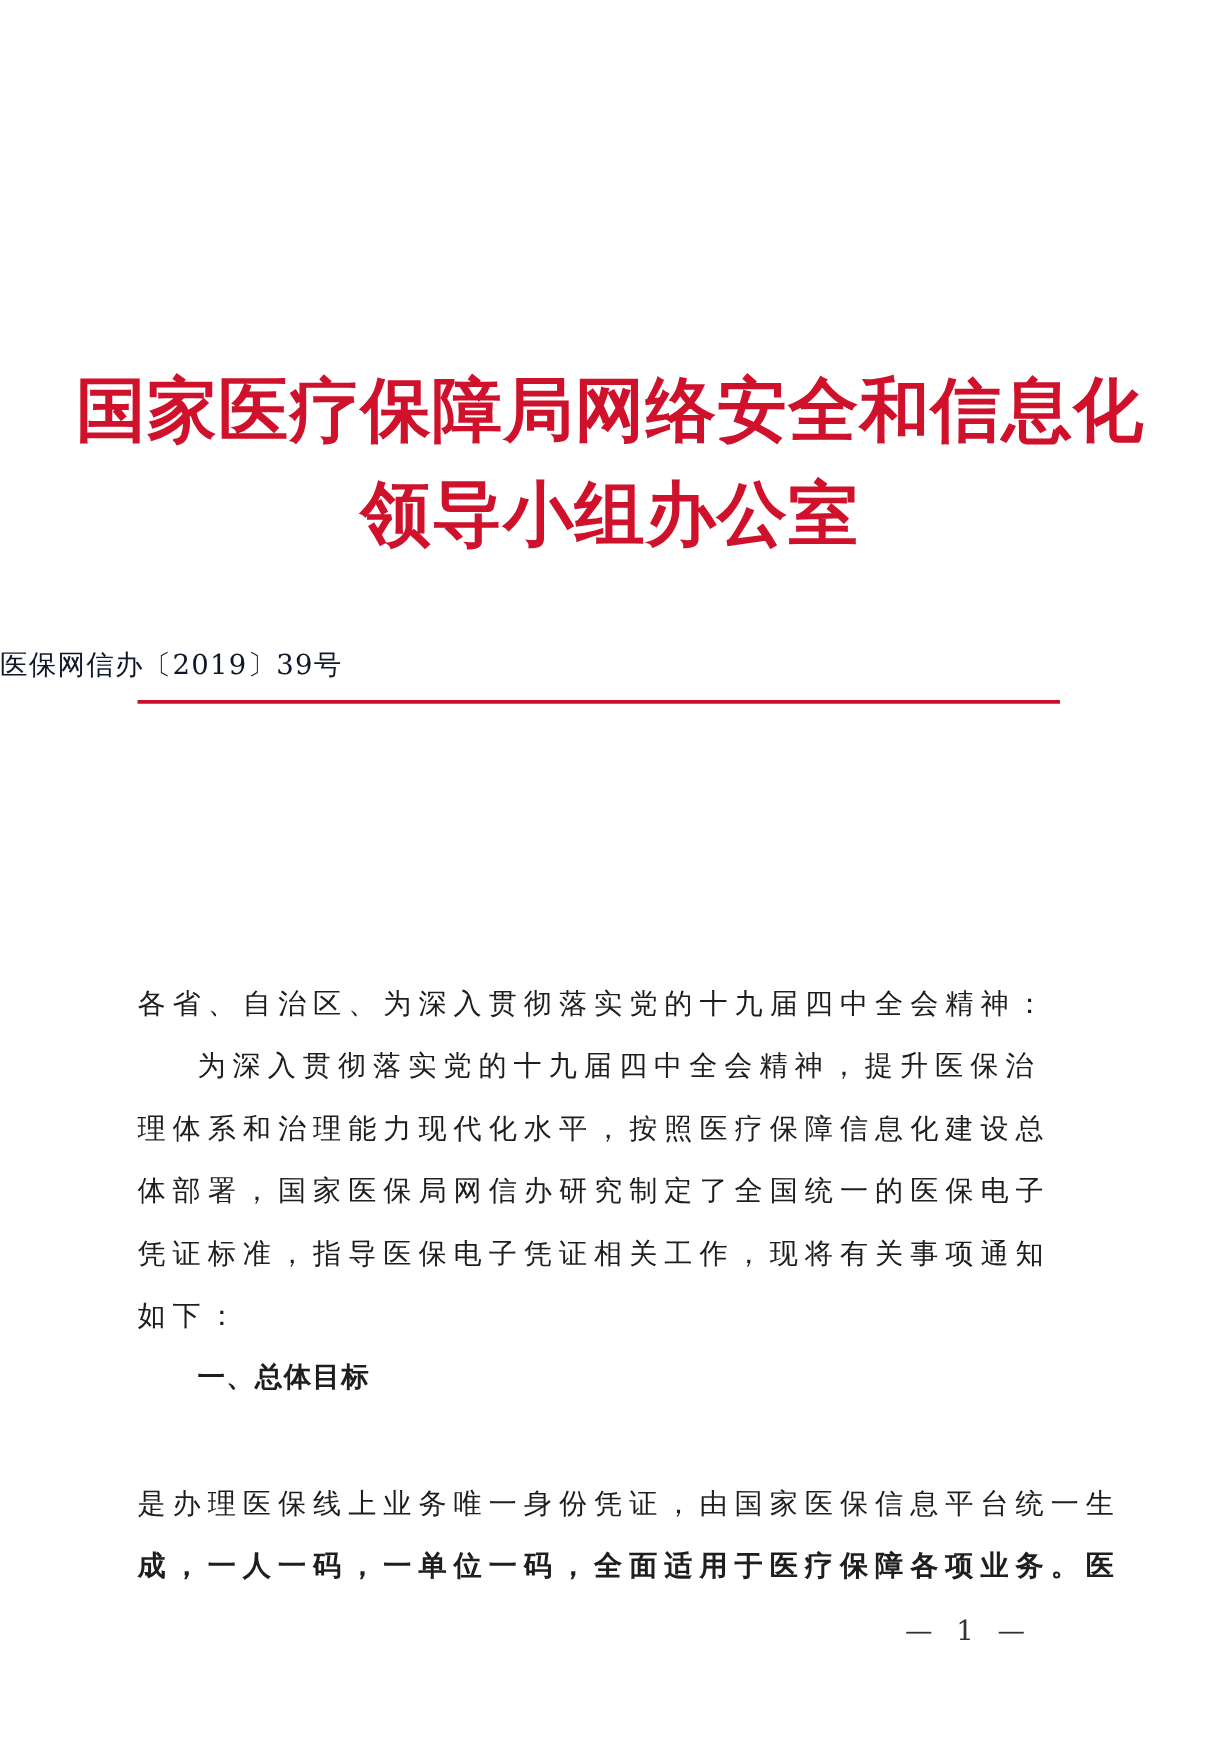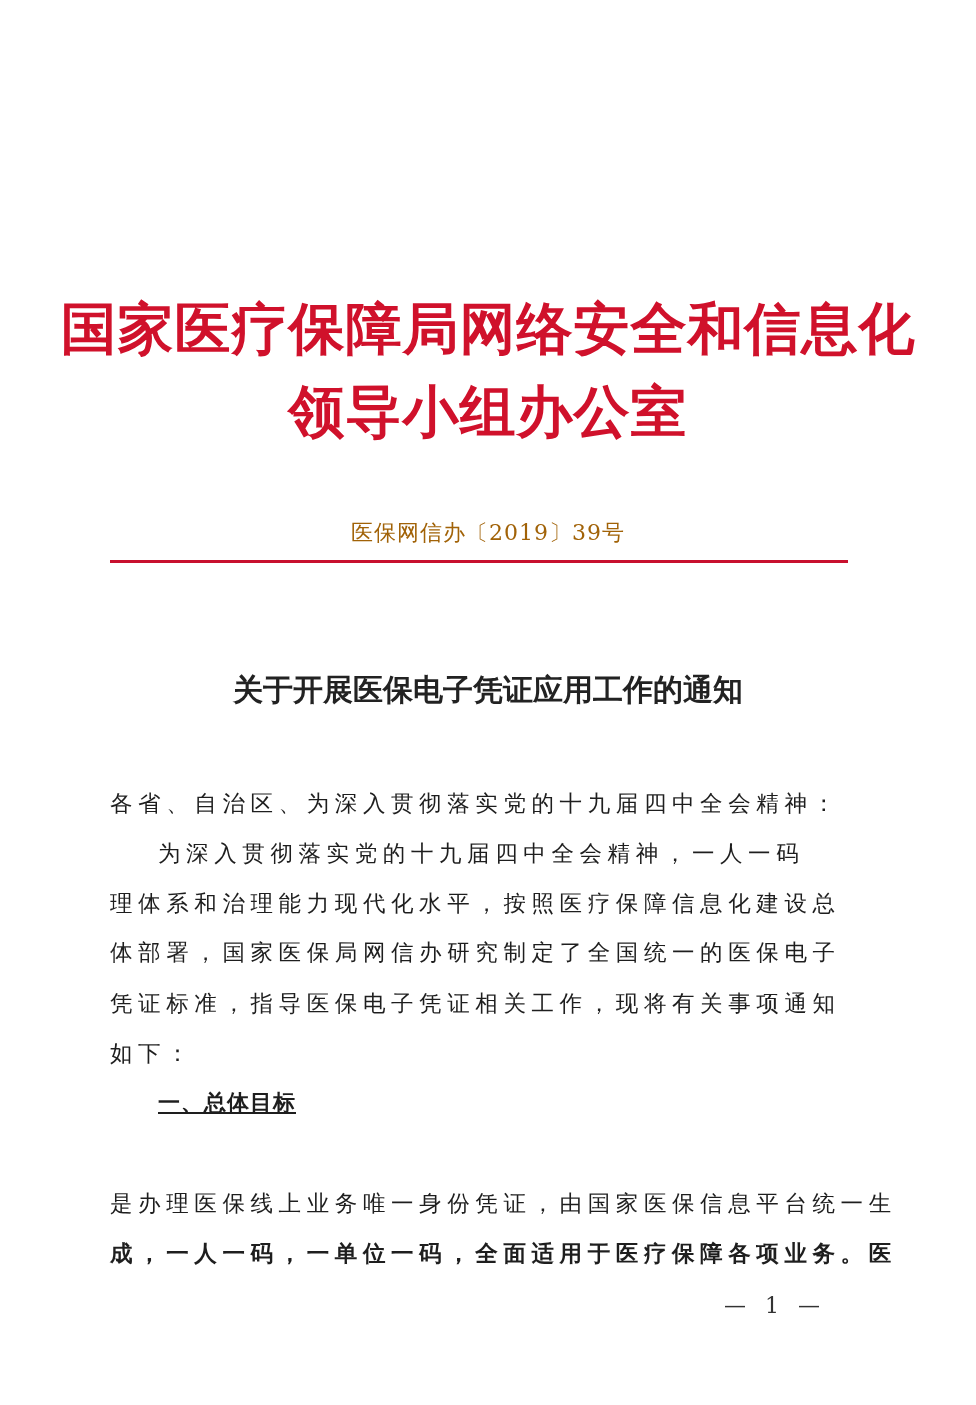--- a/index.html
+++ b/index.html
@@ -34,24 +34,24 @@
       line-height: 1;
       letter-spacing: 1px;
     }
     .masthead.l1 { top: 300px; }
     .masthead.l2 { top: 383px; }
     .doc-number {
       position: absolute;
       top: 520px;
       left: 0;
       width: 976px;
-      text-align: center;
+      text-align: left;
       font-size: 22px;
       line-height: 26px;
-      color: #a16207;
+      color: #0f172a;
       letter-spacing: 1px;
       font-family: "DejaVu Serif", "Liberation Serif", serif;
     }
     .red-rule {
       position: absolute;
       left: 110px;
       top: 560px;
       width: 738px;
       height: 3px;
       background: #c8102e;
@@ -108,30 +108,29 @@
 
 <div class="page">
 
   <div class="masthead l1">国家医疗保障局网络安全和信息化</div>
   <div class="masthead l2">领导小组办公室</div>
 
   <div class="doc-number">医保网信办〔2019〕39号</div>
 
   <div class="red-rule"></div>
 
-  <div class="doc-title">关于开展医保电子凭证应用工作的通知</div>
 
   <div class="body-line" style="top:789px;">各省、自治区、为深入贯彻落实党的十九届四中全会精神：</div>
 
-  <div class="body-line indent" style="top:839px;">为深入贯彻落实党的十九届四中全会精神，一人一码</div>
+  <div class="body-line indent" style="top:839px;">为深入贯彻落实党的十九届四中全会精神，提升医保治</div>
   <div class="body-line" style="top:889px;">理体系和治理能力现代化水平，按照医疗保障信息化建设总</div>
   <div class="body-line" style="top:939px;font-family:Liberation Serif, serif;">体部署，国家医保局网信办研究制定了全国统一的医保电子</div>
   <div class="body-line" style="top:989px;">凭证标准，指导医保电子凭证相关工作，现将有关事项通知</div>
   <div class="body-line" style="top:1039px;">如下：</div>
 
-  <div class="section-heading" style="top:1089px;text-decoration:underline;">一、总体目标</div>
+  <div class="section-heading" style="top:1089px;">一、总体目标</div>
 
   <div class="body-line" style="top:1189px;">是办理医保线上业务唯一身份凭证，由国家医保信息平台统一生</div>
   <div class="body-line" style="top:1239px;font-weight:bold;">成，一人一码，一单位一码，全面适用于医疗保障各项业务。医</div>
 
   <div class="page-number">— 1 —</div>
 
 </div>
 
 </body></html>

